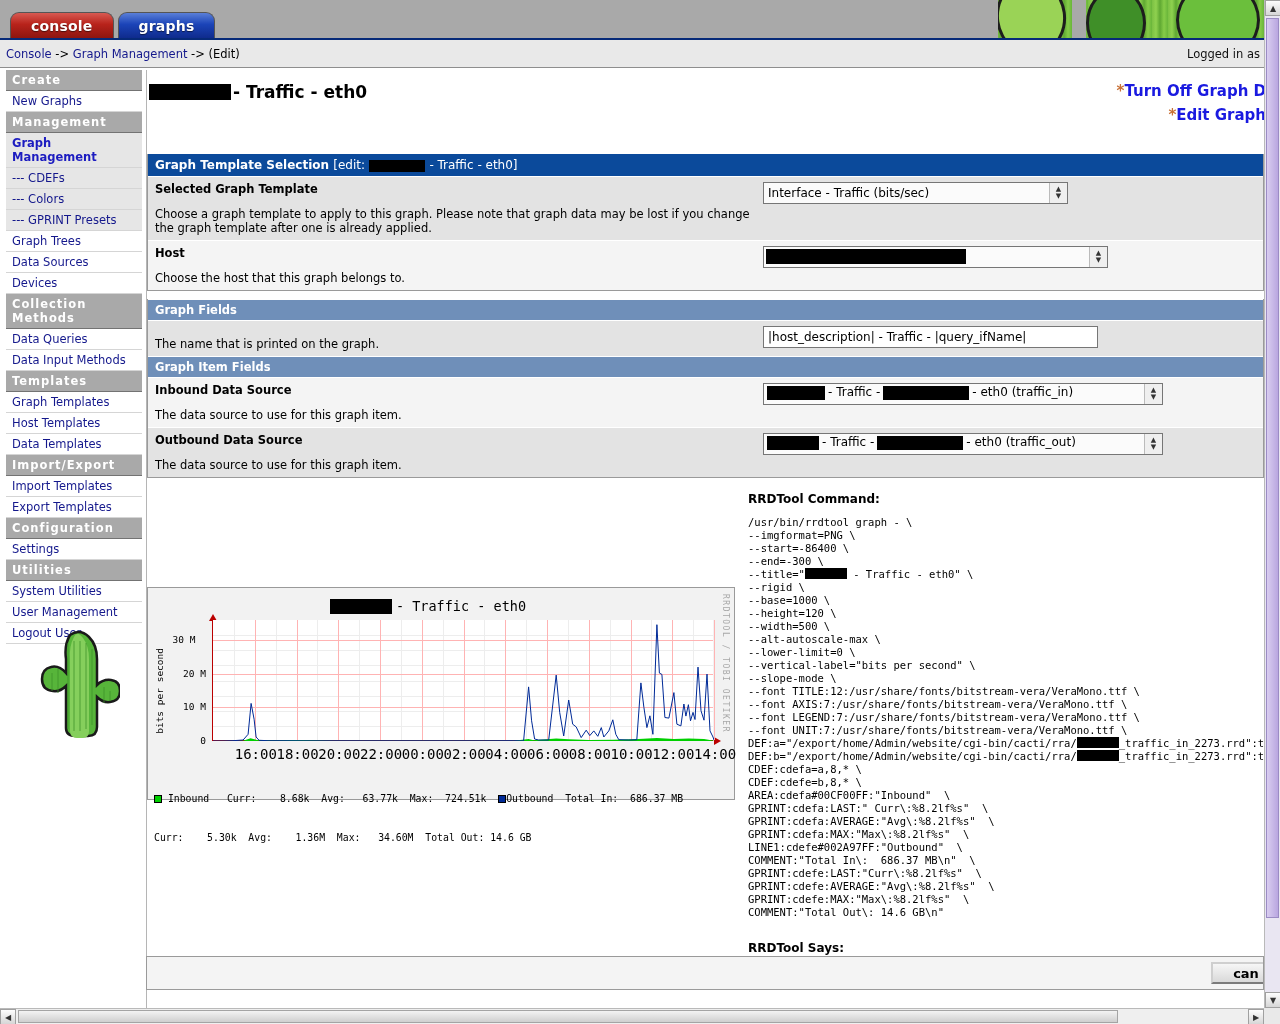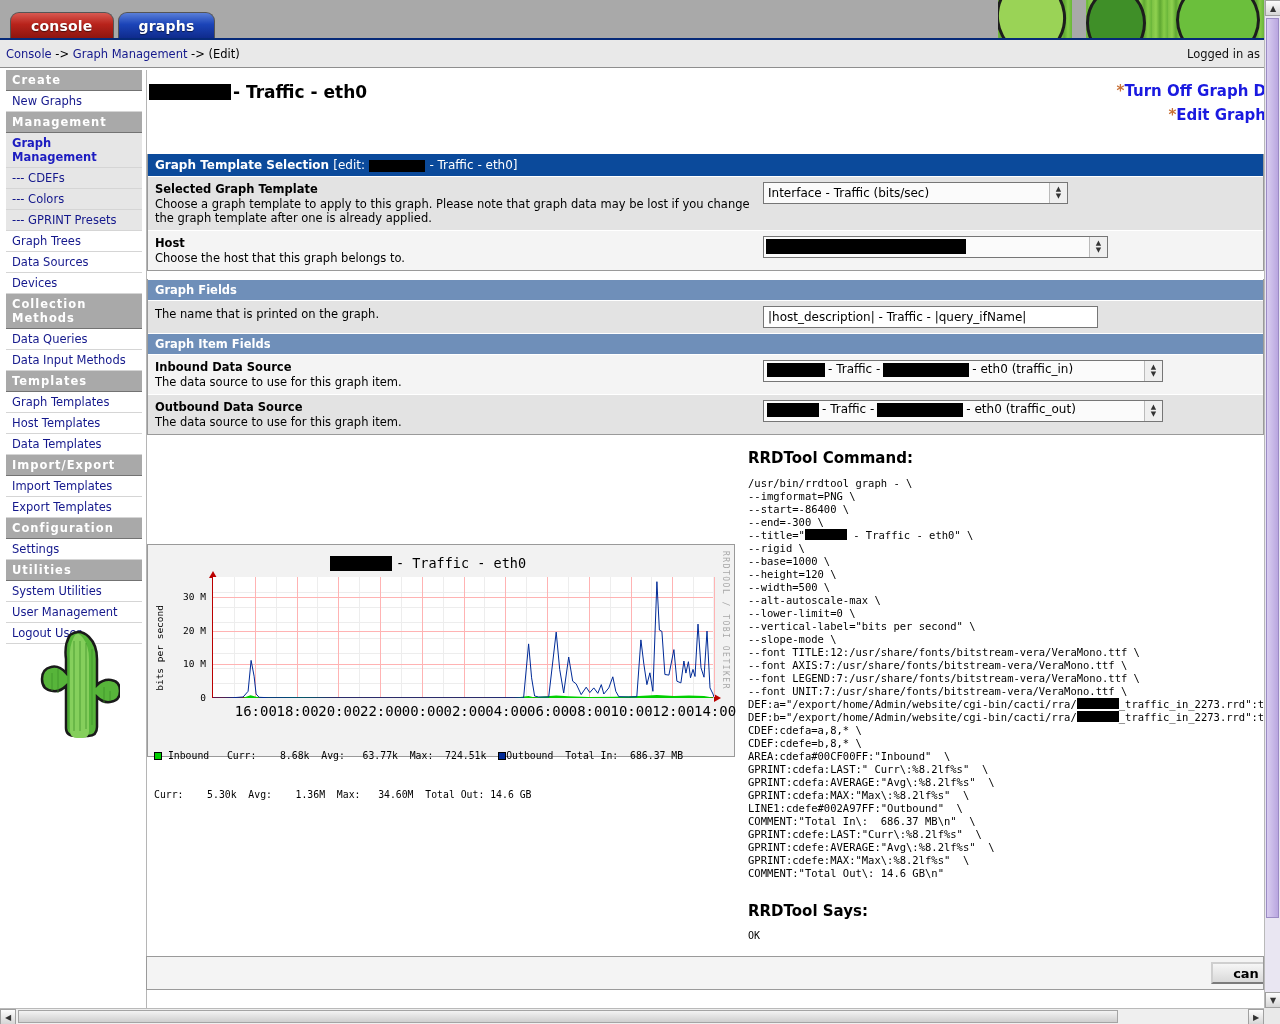--- a/index.html
+++ b/index.html
@@ -137,21 +137,21 @@
   .frow {
     display: flex; align-items: flex-start;
     border-top: 1px solid #ffffff;
     padding: 5px 7px;
     min-height: 30px;
   }
   .frow.alt { background: #e3e3e3; }
   .frow.plain { background: #f4f4f4; }
   .fdesc { width: 600px; }
   .ftitle { font-weight: bold; font-size: 11.5px; }
-  .fhelp { font-size: 11.5px; margin-top: 1px; line-height: 14px; }
+  .fhelp { font-size: 11.5px; margin-top: 11px; line-height: 14px; }
   .fctl { flex: 1; padding-left: 8px; }
 
   select.ui, input.ui {
     font-family: "DejaVu Sans", "Liberation Sans", sans-serif;
     font-size: 12px;
     padding: 2px 4px;
     border: 1px solid #767676;
     background: #ffffff;
     height: 22px;
   }
@@ -162,21 +162,21 @@
     background: #efefef; border-left: 1px solid #bbb;
     display: flex; flex-direction: column; align-items: center; justify-content: center;
     font-size: 7px; line-height: 7px; color: #333; pointer-events: none;
   }
 
   
   .twocol { display: flex; margin-top: 14px; }
   .leftcol { width: 595px; }
   .rightcol { flex: 1; padding-left: 6px; overflow: hidden; }
 
-  .h2 { font-size: 15px; font-weight: bold; margin: 0 0 10px 0; }
+  .h2 { font-size: 12px; font-weight: bold; margin: 0 0 10px 0; }
   .cmd {
     font-family: "DejaVu Sans Mono", "Liberation Mono", monospace;
     font-size: 10.5px; line-height: 13px;
     white-space: pre;
     overflow: hidden;
   }
   .says { margin-top: 22px; }
   .saystext { font-family: "DejaVu Sans Mono","Liberation Mono",monospace; font-size: 10px; margin-top: 8px; }
 
   
@@ -508,21 +508,21 @@
               <div class="hgrid" style="top: 20px;"></div>
               <svg width="501" height="121" viewBox="0 0 501 121" style="position: absolute; left: 0px; top: 0px;">
                 <path d="M0,121 L0.0,121.0 L30.1,120.7 L37.6,118.3 L45.1,120.3 L65.1,120.2 L80.2,120.0 L100.2,120.2 L120.2,120.7 L150.3,120.8 L200.4,120.8 L250.5,120.8 L300.6,120.8 L315.6,119.0 L320.6,120.3 L343.2,118.6 L355.7,119.3 L375.8,120.0 L400.8,119.7 L425.8,119.0 L443.9,118.0 L460.9,119.0 L475.9,118.6 L491.0,119.0 L501.0,120.7 L501,121 Z" fill="#00CF00"></path>
                 <path d="M0.0,121.0 L10.0,121.0 L20.0,120.7 L30.1,120.0 L35.1,114.3 L38.1,83.4 L41.1,99.2 L43.1,117.0 L46.1,120.3 L55.1,120.7 L70.1,120.7 L90.2,120.8 L120.2,120.8 L150.3,120.8 L180.4,120.8 L210.4,120.8 L240.5,120.8 L270.5,120.8 L300.6,120.7 L310.6,120.8 L315.6,66.9 L318.6,100.8 L321.6,119.0 L325.7,120.0 L335.7,120.0 L343.2,55.1 L346.7,92.4 L350.7,116.0 L355.7,80.0 L359.7,104.2 L363.2,106.9 L368.2,117.6 L373.2,110.2 L376.8,115.6 L380.8,110.9 L384.8,116.3 L388.3,107.6 L390.8,117.0 L395.8,110.9 L399.8,99.8 L402.8,114.3 L405.8,119.7 L415.8,120.0 L423.8,119.7 L427.9,62.9 L430.9,87.4 L433.9,107.6 L436.9,95.8 L439.9,114.3 L443.9,4.7 L446.4,53.1 L448.9,54.4 L451.9,97.5 L455.9,98.1 L460.9,72.6 L463.9,104.2 L467.9,105.9 L470.9,84.0 L472.9,96.1 L475.4,84.7 L477.5,100.8 L480.0,92.4 L482.0,99.5 L485.0,47.1 L488.0,90.8 L491.0,100.2 L494.0,54.1 L497.0,110.9 L500.0,117.0 L501.0,120.0" fill="none" stroke="#002A97" stroke-width="1"></path>
               </svg>
             </div>
           <div id="yaxis">
               <div class="ylab" style="left: 14px; top: 147px;">0</div>
               <div class="ylab" style="left: 14px; top: 113.389px;">10 M</div>
               <div class="ylab" style="left: 14px; top: 79.7778px;">20 M</div>
-              <div class="ylab" style="left: 14px; top: 46.1667px;">30 M</div>
+              <div class="ylab" style="left: 14px; top: 46.1667px; text-align: center;">30 M</div>
             </div>
           <div id="xaxis">
               <div class="xlab" style="left: 86.75px;">16:00</div>
               <div class="xlab" style="left: 128.5px;">18:00</div>
               <div class="xlab" style="left: 170.25px;">20:00</div>
               <div class="xlab" style="left: 212px;">22:00</div>
               <div class="xlab" style="left: 253.75px;">00:00</div>
               <div class="xlab" style="left: 295.5px;">02:00</div>
               <div class="xlab" style="left: 337.25px;">04:00</div>
               <div class="xlab" style="left: 379px;">06:00</div>

